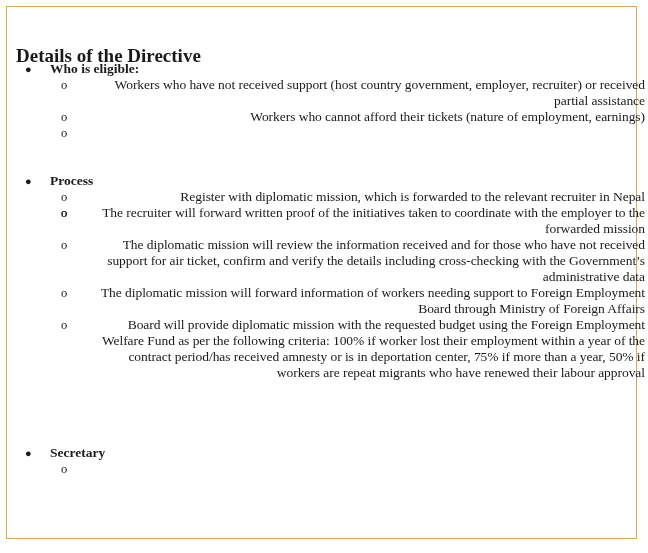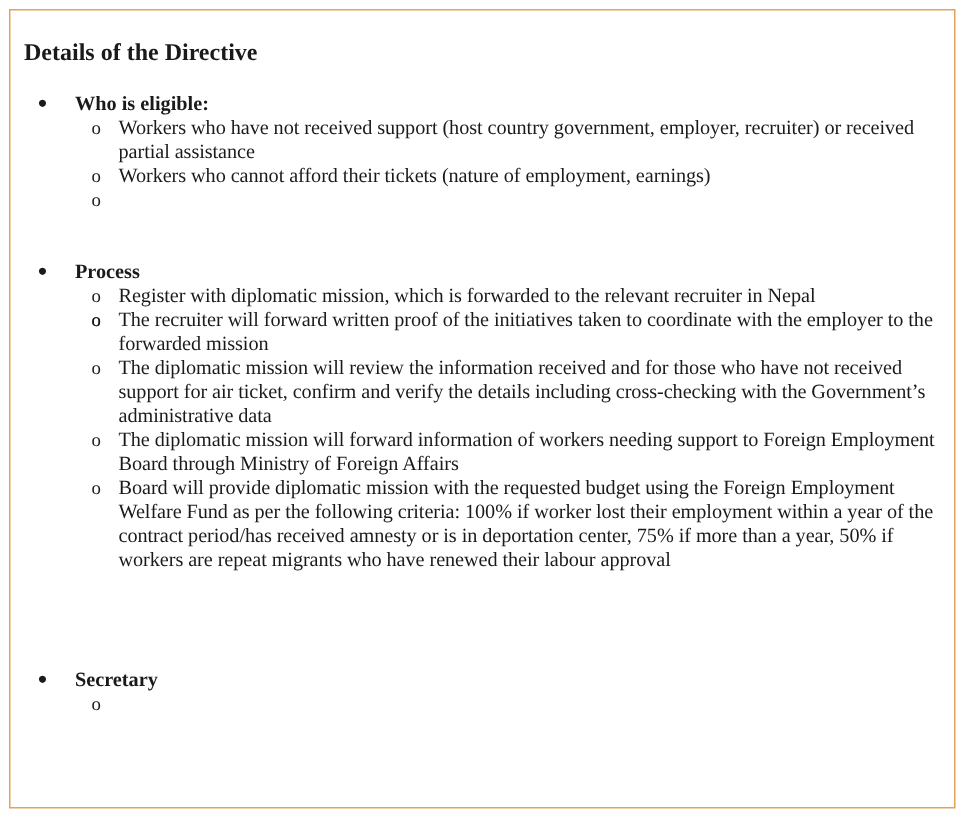--- a/index.html
+++ b/index.html
@@ -21,23 +21,23 @@
       top: 6px;
       width: 631px;
       height: 533px;
       border: 1px solid #e0a458;
       box-sizing: border-box;
       background: #ffffff;
     }
     .doc-title {
       position: absolute;
       left: 16px;
-      top: 28px;
+      top: 48px;
       font-weight: bold;
-      font-size: 16px;
+      font-size: 19px;
       line-height: 16px;
       white-space: nowrap;
     }
     .section {
       position: absolute;
       left: 0;
       width: 640px;
     }
     .sec-head {
       position: relative;
@@ -70,23 +70,24 @@
       line-height: 16px;
     }
     .sub-marker {
       position: absolute;
       left: 61px;
       top: 0;
       font-size: 12.5px;
     }
     .sub-text {
       display: block;
-      margin-left: 79px;
+      margin-left: 100px;
       width: 545px;
       letter-spacing: -0.05px;
+      text-align: right;
     }
   </style>
 </head>
 <body>
 
 <div class="frame"></div>
 
 <div class="doc-title">Details of the Directive</div>
 
 <div class="section" style="top:61px;">

